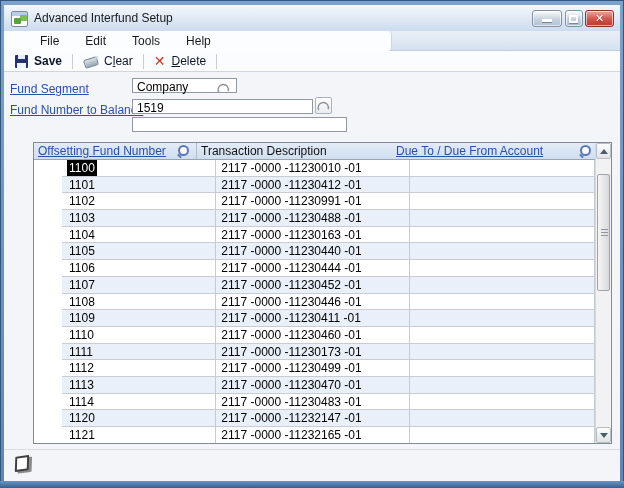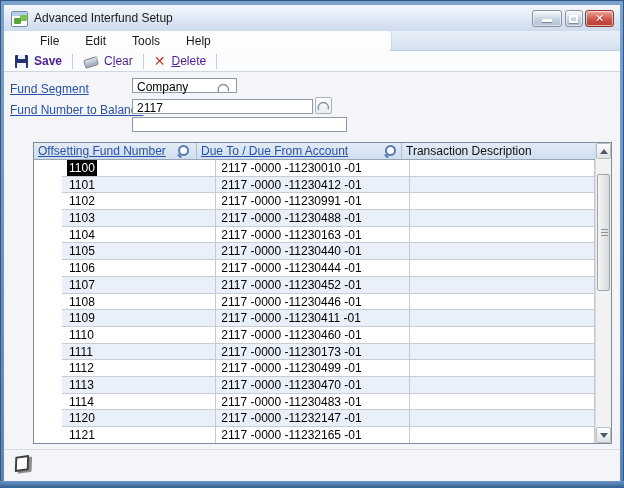--- a/index.html
+++ b/index.html
@@ -39,21 +39,21 @@
     background:linear-gradient(#e9eff7,#d5e1f0);border-bottom:1px solid #bfcddd;}
   .menu-left{position:absolute;left:0;top:0;width:388px;height:20px;background:#fcfdfe;
     border-right:1px solid #ccd7e4;border-radius:0 4px 4px 0;display:flex;align-items:center;padding-left:36px;gap:26px;}
   .menu-item{color:#1a1a1a;cursor:default;line-height:20px;}
   .menu-status{position:absolute;right:6px;top:0;line-height:20px;color:#1a1a1a;}
   .menu-status span{margin-left:10px;}
   
   .toolbar{position:absolute;left:4px;top:51px;right:4px;height:21px;background:#fbfcfd;
     border-bottom:1px solid #cfd6df;display:flex;align-items:center;}
   .tbtn{display:flex;align-items:center;gap:6px;height:19px;padding:0 6px;border-radius:2px;}
-  .tbtn .lbl{color:#4c1d95;}
+  .tbtn .lbl{color:#0f172a;}
   .btn-save{margin-left:5px;}
   .btn-save .lbl{font-weight:bold;}
   .tsep{width:1px;height:15px;background:#c8cdd4;margin:0 4px;}
   .accel{text-decoration:underline;}
   
   .icon-save{position:relative;width:13px;height:13px;background:#273271;border-radius:1px;}
   .icon-save::before{content:"";position:absolute;left:3px;top:0;width:7px;height:4px;background:#e9edf5;}
   .icon-save::after{content:"";position:absolute;left:2px;bottom:0;width:9px;height:5px;background:#f4f6fa;}
   .icon-eraser{position:relative;width:15px;height:11px;}
   .icon-eraser::before{content:"";position:absolute;left:1px;top:2px;width:12px;height:7px;background:linear-gradient(#dde3ea,#9aa6b4);border:1px solid #77828f;border-radius:2px;transform:rotate(-18deg);}
@@ -163,43 +163,43 @@
       <span>Company</span>
       <button class="curl-btn curl-in">
         <svg width="15" height="15" viewBox="0 0 16 16">
             <path d="M3 13 A 5.5 5.5 0 1 1 13 12" fill="none" stroke="#8d949e" stroke-width="1.5"></path>
           </svg>
       </button>
     </div>
 
     <span class="field-label lbl-num">Fund Number to Balance</span>
     <div class="textbox box-fundnum">
-      <span>2117</span>
+      <span>1519</span>
     </div>
     <button class="curl-btn curl-num">
       <svg width="15" height="15" viewBox="0 0 16 16">
           <path d="M3 13 A 5.5 5.5 0 1 1 13 12" fill="none" stroke="#8d949e" stroke-width="1.5"></path>
         </svg>
     </button>
     <div class="textbox box-extra">
       <span></span>
     </div>
 
     <div class="grid">
       <div class="grid-header">
         <div class="gh col1">
           <span class="gh-link">Offsetting Fund Number</span>
           <span class="mag mag1"></span>
         </div>
+        <div class="gh col3">
+          <span>Transaction Description</span>
+        </div>
         <div class="gh col2">
           <span class="gh-link">Due To / Due From Account</span>
           <span class="mag mag2"></span>
-        </div>
-        <div class="gh col3">
-          <span>Transaction Description</span>
         </div>
       </div>
 
       <div class="grid-body">
           <div class="tr">
     <div class="td col1"><span class="fund-text selected">1100</span></div>
     <div class="td col2">2117 -0000 -11230010 -01</div>
     <div class="td col3"></div>
   </div>
           <div class="tr alt">

